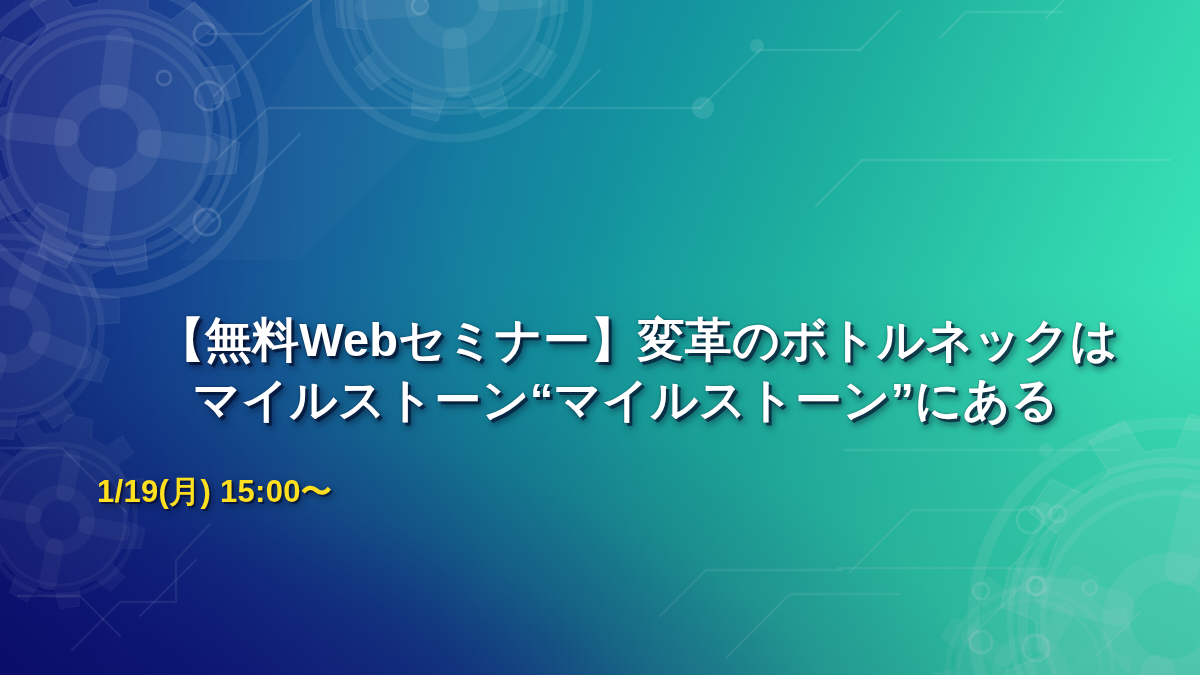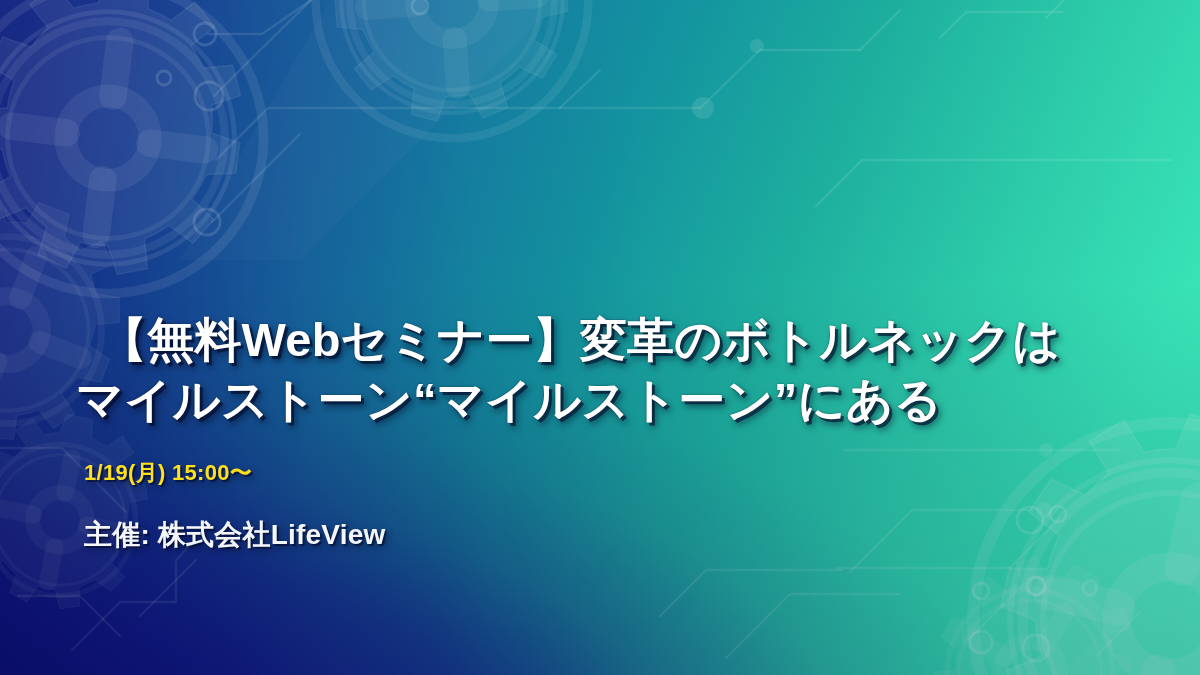--- a/index.html
+++ b/index.html
@@ -8,20 +8,21 @@
     padding: 0;
     background: #000;
   }
 
   #banner {
     position: relative;
     width: 1200px;
     height: 675px;
     overflow: hidden;
     font-family: "Liberation Sans", "DejaVu Sans", sans-serif;
+    text-align: center;
     -webkit-font-smoothing: antialiased;
   }
 
   
   .bg-base {
     position: absolute;
     inset: 0;
     background: linear-gradient(113deg,
         #2f62ad 0%,
         #2b60ab 6%,
@@ -101,23 +102,23 @@
        4px 5px 7px rgba(2,6,30,0.55),
        0 0 2px rgba(2,6,30,0.45);
   }
   .title .l1 { display: block; padding-left: 24px; }
   .title .l2 { display: block; padding-left: 0px; }
 
   .datetime {
     position: absolute;
     left: 84px;
     top: 458px;
-    margin: 0;
+    margin: 13px;
     color: #ffe01f;
-    font-size: 22px;
+    font-size: 31px;
     font-weight: 700;
     letter-spacing: 0.3px;
     text-shadow:
        2px 2px 0 rgba(4,10,40,0.60),
        3px 3px 6px rgba(2,6,30,0.50);
   }
 
   .host {
     position: absolute;
     left: 84px;
@@ -274,17 +275,16 @@
 
   <div class="content">
 
     <h1 class="title">
       <span class="l1">【無料Webセミナー】変革のボトルネックは</span>
       <span class="l2">マイルストーン“マイルストーン”にある</span>
     </h1>
 
     <p class="datetime">1/19(月) 15:00〜</p>
 
-    <p class="host">主催: 株式会社LifeView</p>
 
   </div>
 
 </div>
 
 </body></html>

